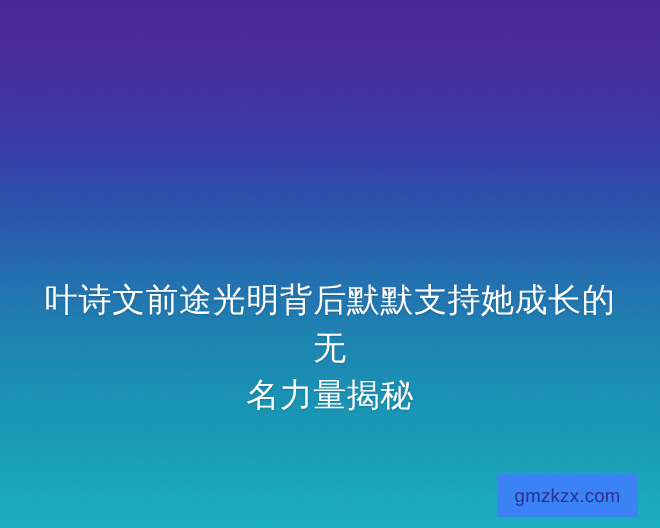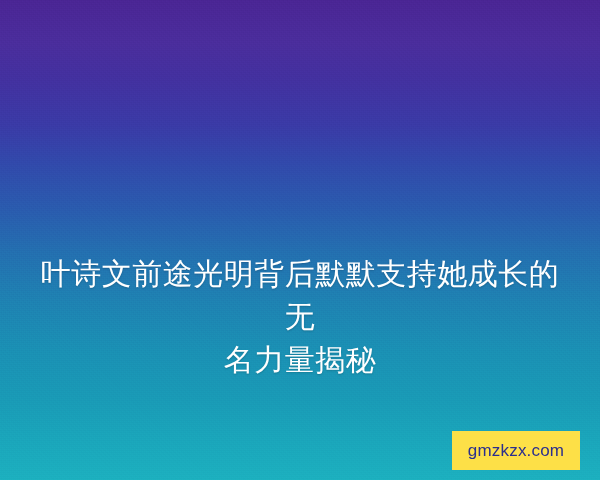--- a/index.html
+++ b/index.html
@@ -72,21 +72,21 @@
     margin-top: 48px;
   }
 
   
   #watermark {
     position: absolute;
     left: 452px;
     top: 431px;
     width: 128px;
     height: 39px;
-    background: #fde047;
+    background: #3b82f6;
     display: flex;
     align-items: center;
     justify-content: center;
   }
   #watermark-text {
     color: #2b2f8e;
     font-size: 17px;
     font-weight: 400;
     letter-spacing: .2px;
     line-height: 1;

